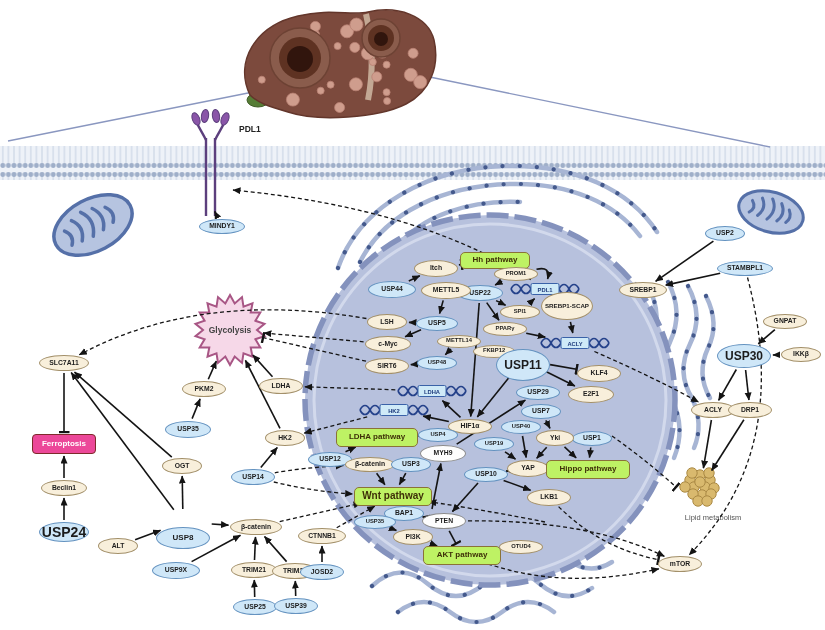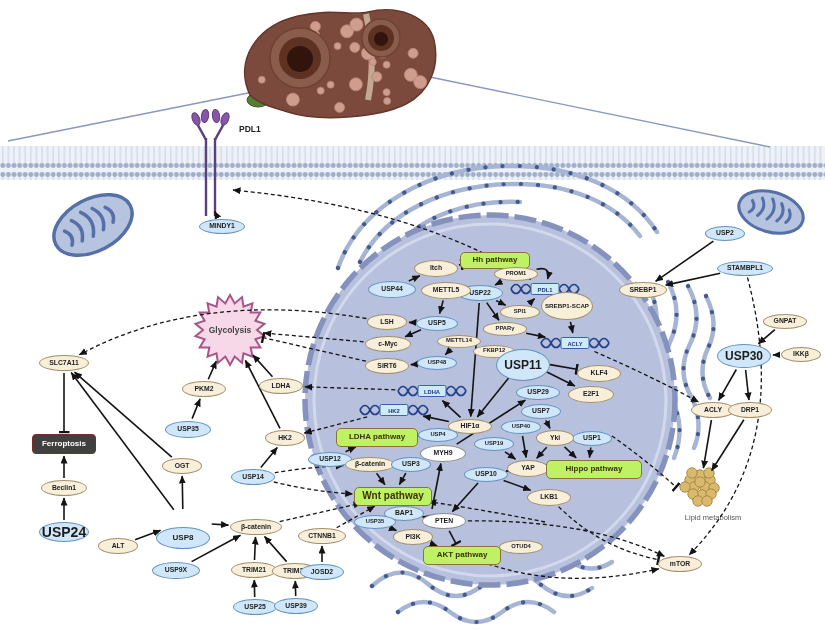--- a/index.html
+++ b/index.html
@@ -7,21 +7,21 @@
           font-family:"Liberation Sans","DejaVu Sans",sans-serif;}
   #bg,#edges{position:absolute;left:0;top:0;}
   #nodes{position:absolute;left:0;top:0;width:825px;height:630px;}
   .node{position:absolute;display:flex;align-items:center;justify-content:center;
         text-align:center;box-sizing:border-box;border:1.3px solid #888;border-radius:50%;
         font-weight:bold;color:#1c1c1c;line-height:1.02;z-index:3;}
   .dub{background:#cfe7f8;border-color:#6593c0;}
   .sub{background:#f8efdb;border-color:#a3906a;}
   .white{background:#fdfdfd;border-color:#8c8c8c;}
   .path{background:#bef264;border-color:#8a7238;border-radius:5px;border-width:1.6px;color:#3e3008;}
-  .ferro{background:#404040;border-color:#7e2a2a;border-radius:4px;color:#fff;}
+  .ferro{background:#ec4899;border-color:#7e2a2a;border-radius:4px;color:#fff;}
   svg text{font-family:"Liberation Sans","DejaVu Sans",sans-serif;}
 </style>
 </head>
 <body>
 
 <div id="canvas">
   <svg id="bg" width="825" height="630">
     <defs>
       <pattern id="mem" width="5.6" height="34" patternUnits="userSpaceOnUse">
         <rect width="5.6" height="34" fill="#eef2f8"></rect>
@@ -358,21 +358,21 @@
       <div class="node sub" style="left: 577px; top: 364.5px; width: 44px; height: 17px; font-size: 6.8px;">KLF4</div>
       <div class="node sub" style="left: 568px; top: 385.5px; width: 46px; height: 17px; font-size: 6.8px;">E2F1</div>
       <div class="node dub" style="left: 516px; top: 384.5px; width: 44px; height: 15px; font-size: 6.8px;">USP29</div>
       <div class="node dub" style="left: 521px; top: 403.5px; width: 40px; height: 15px; font-size: 6.8px;">USP7</div>
       <div class="node dub" style="left: 501px; top: 420px; width: 40px; height: 14px; font-size: 5.8px;">USP40</div>
       <div class="node dub" style="left: 474px; top: 437px; width: 40px; height: 14px; font-size: 5.8px;">USP19</div>
       <div class="node dub" style="left: 464px; top: 466.5px; width: 44px; height: 15px; font-size: 6.8px;">USP10</div>
       <div class="node dub" style="left: 572px; top: 430.5px; width: 40px; height: 15px; font-size: 6.8px;">USP1</div>
       <div class="node sub" style="left: 536px; top: 430px; width: 38px; height: 16px; font-size: 6.8px;">Yki</div>
       <div class="node sub" style="left: 507px; top: 459.5px; width: 42px; height: 17px; font-size: 6.8px;">YAP</div>
-      <div class="node path" style="left: 546px; top: 459.5px; width: 96px; height: 19px; font-size: 8px;">Hippo pathway</div>
+      <div class="node path" style="left: 546px; top: 459.5px; width: 84px; height: 19px; font-size: 8px;">Hippo pathway</div>
       <div class="node sub" style="left: 527px; top: 488.5px; width: 44px; height: 17px; font-size: 6.8px;">LKB1</div>
       <div class="node sub" style="left: 448px; top: 418.5px; width: 44px; height: 15px; font-size: 6.8px;">HIF1α</div>
       <div class="node white" style="left: 420px; top: 444.5px; width: 46px; height: 17px; font-size: 6.8px;">MYH9</div>
       <div class="node dub" style="left: 418px; top: 428px; width: 40px; height: 14px; font-size: 5.8px;">USP4</div>
       <div class="node path" style="left: 336px; top: 427.5px; width: 82px; height: 19px; font-size: 8px;">LDHA pathway</div>
       <div class="node sub" style="left: 345px; top: 456.5px; width: 50px; height: 15px; font-size: 6.8px;">β-catenin</div>
       <div class="node dub" style="left: 391px; top: 456.5px; width: 40px; height: 15px; font-size: 6.8px;">USP3</div>
       <div class="node path" style="left: 354px; top: 486.5px; width: 78px; height: 19px; font-size: 10px;">Wnt pathway</div>
       <div class="node dub" style="left: 384px; top: 505.5px; width: 40px; height: 15px; font-size: 6.8px;">BAP1</div>
       <div class="node dub" style="left: 354px; top: 515px; width: 42px; height: 14px; font-size: 5.8px;">USP35</div>

